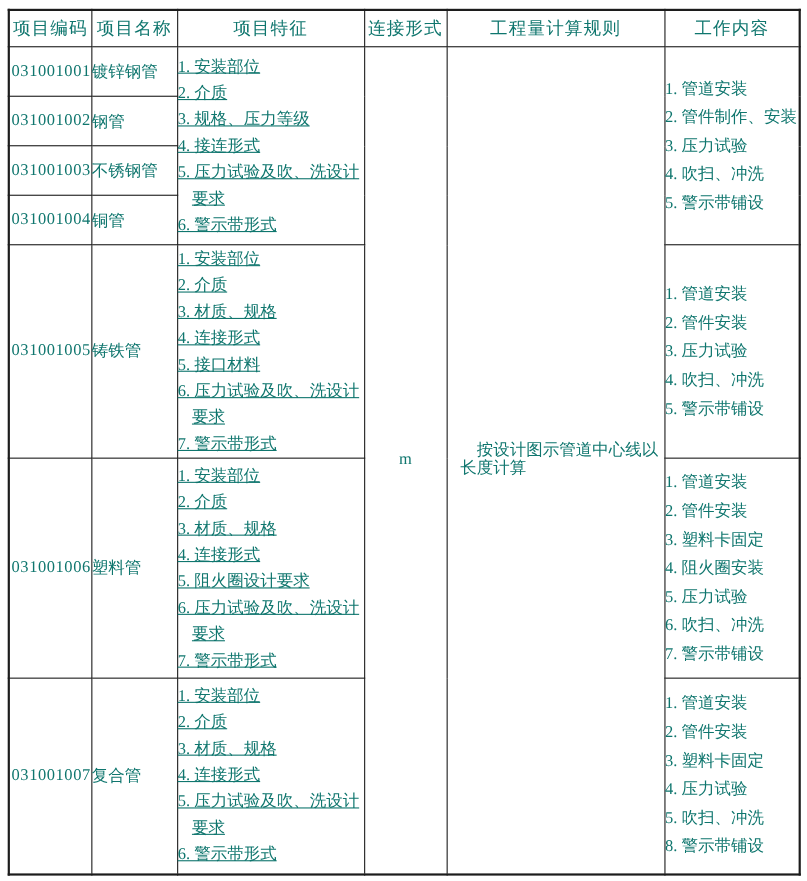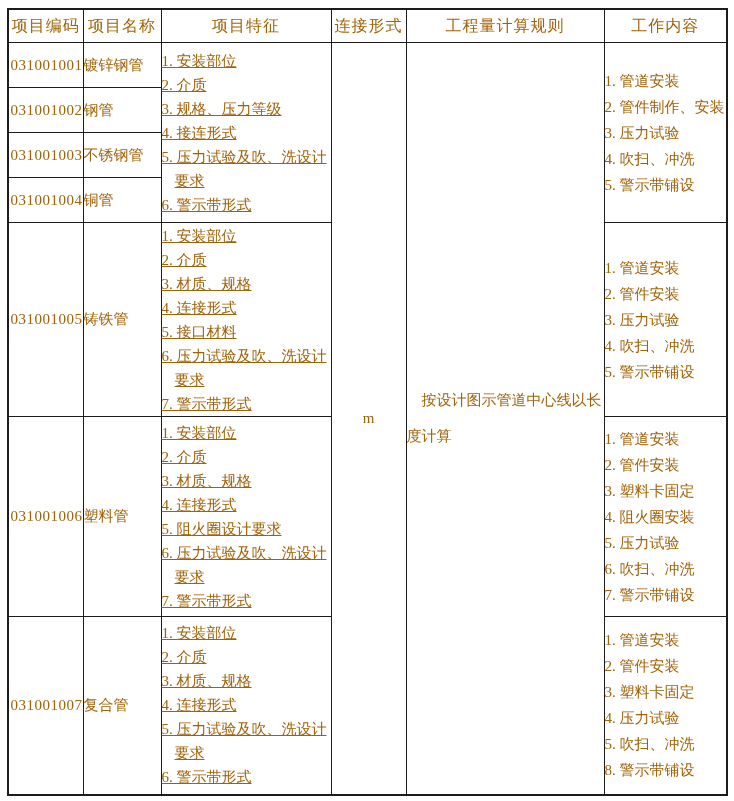--- a/index.html
+++ b/index.html
@@ -6,21 +6,21 @@
     margin: 0;
     padding: 0;
     background: #ffffff;
   }
   .page {
     position: relative;
     width: 734px;
     height: 801px;
     background: #ffffff;
     font-family: "Liberation Serif", "DejaVu Serif", serif;
-    color: #a16207;
+    color: #0f766e;
     overflow: hidden;
   }
   table.spec {
     position: absolute;
     left: 7px;
     top: 8px;
     width: 719px;
     border-collapse: collapse;
     table-layout: fixed;
     border: 2px solid #1c1c1c;
@@ -59,21 +59,22 @@
   td.unit-cell {
     text-align: center;
     font-size: 15px;
   }
   td.rule-cell {
     padding: 0 10px;
     font-size: 15px;
   }
   td.rule-cell .rule-text {
     text-indent: 1em;
-    line-height: 36px;
+    line-height: 16px;
+    margin-left: 12px;
   }
   td.work-cell {
     padding: 4px 2px 4px 9px;
     font-size: 15px;
   }
   td.work-cell .list-line {
     line-height: 26px;
     white-space: nowrap;
   }
   tr.r-sub    { height: 45px; }

